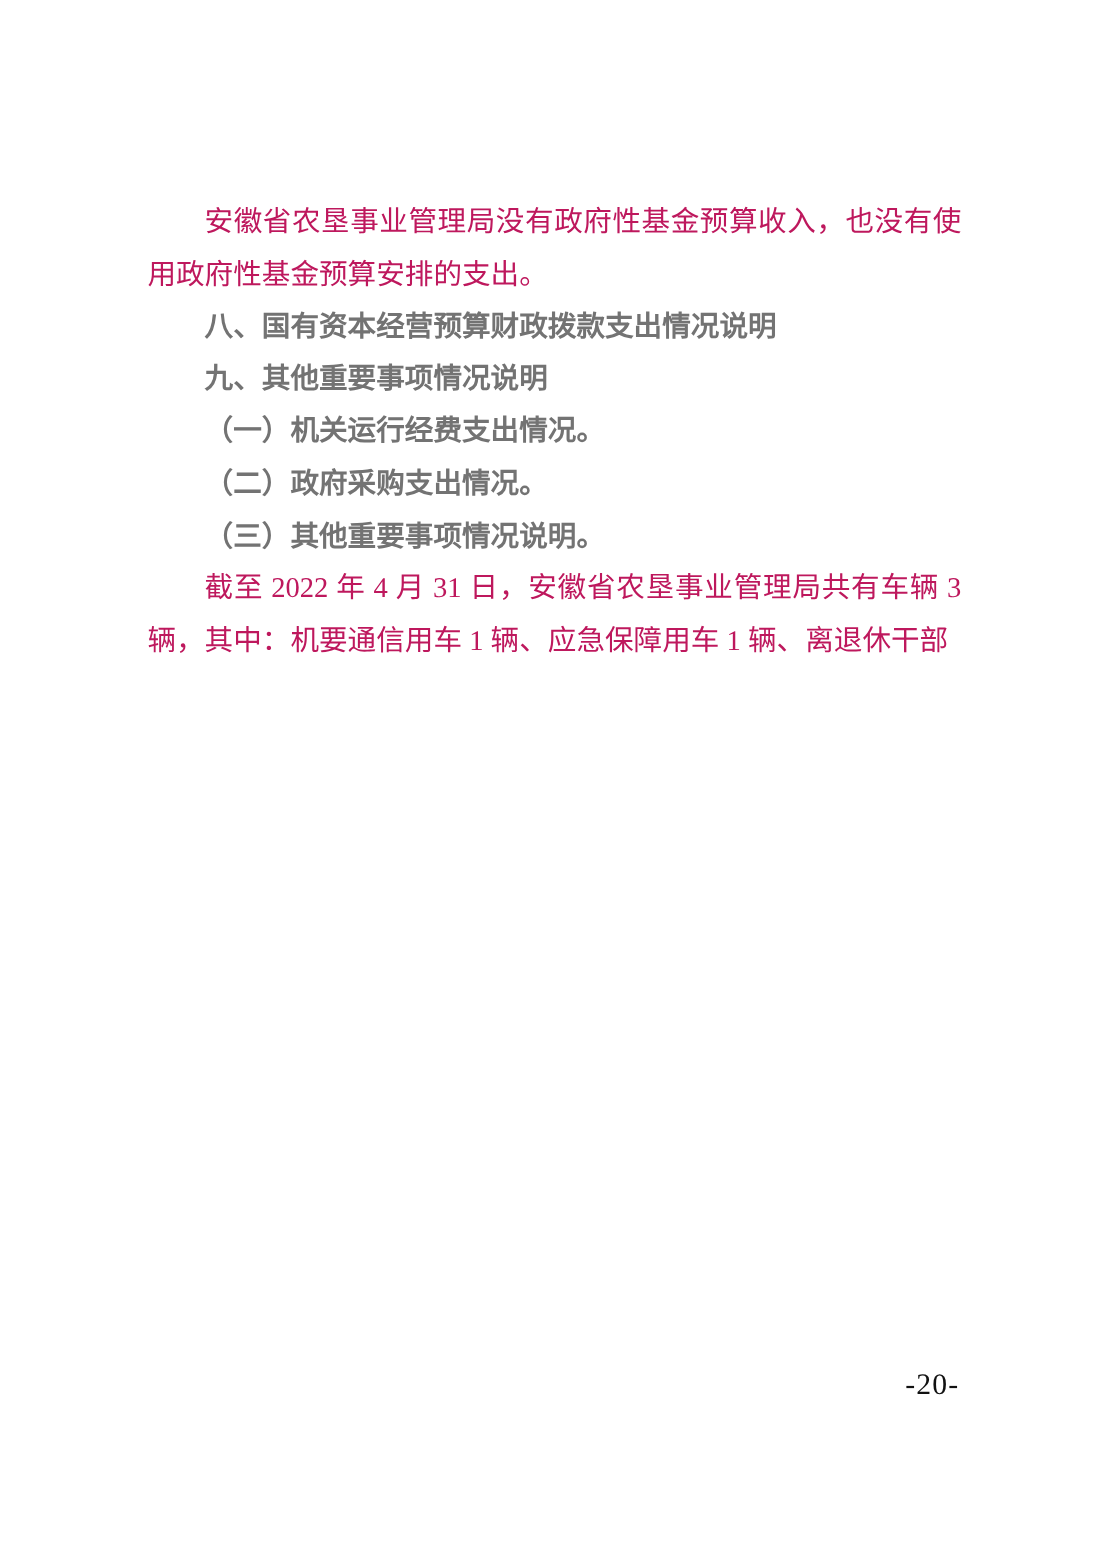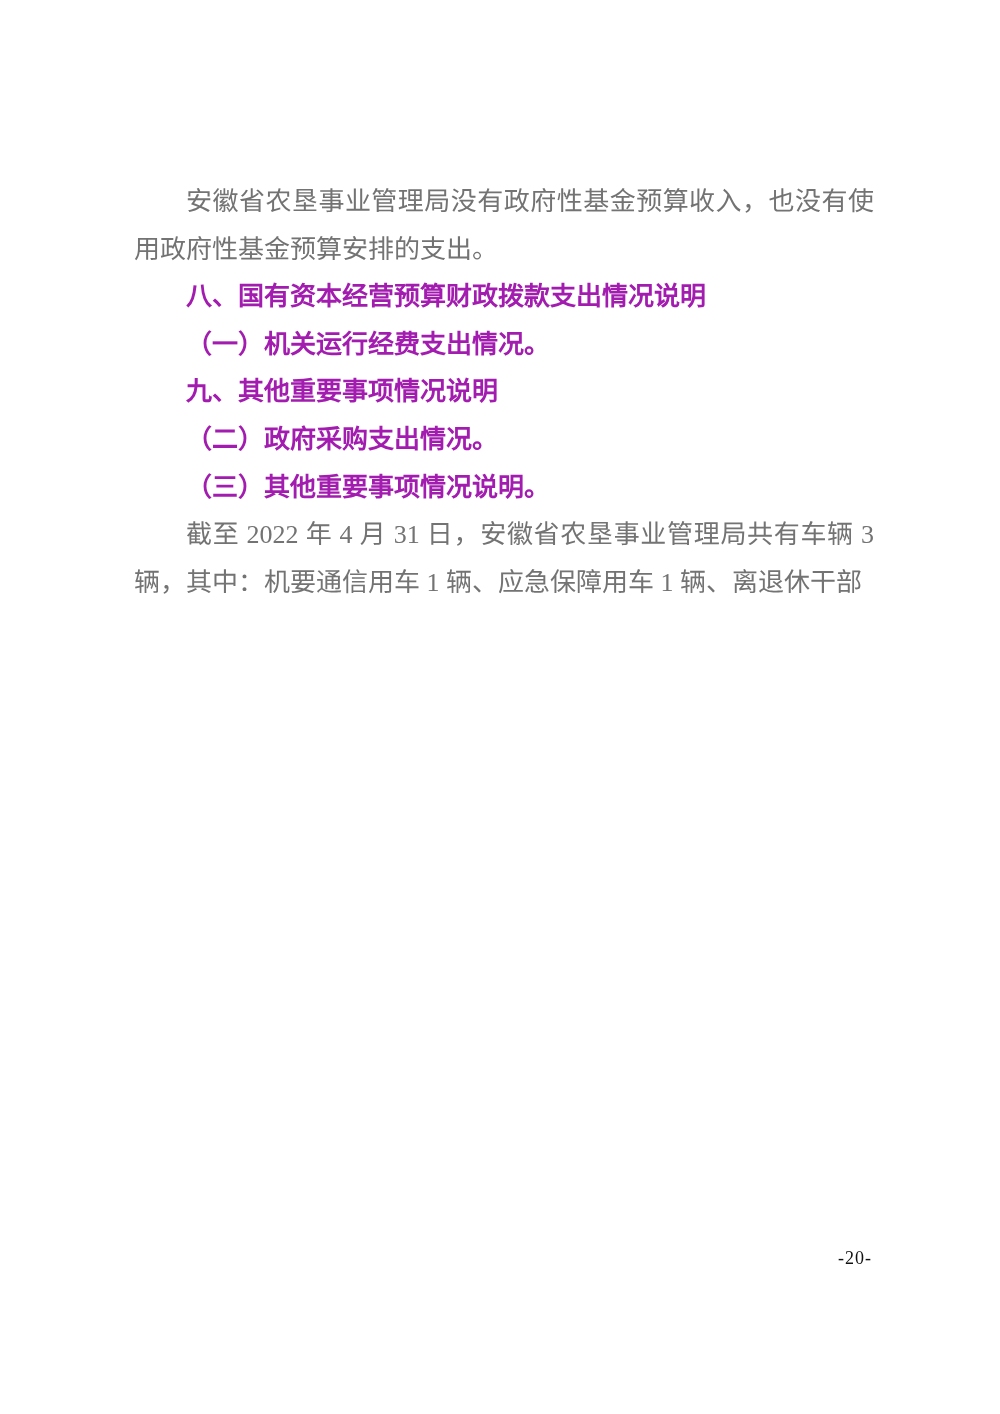--- a/index.html
+++ b/index.html
@@ -25,48 +25,48 @@
     margin: 0;
     padding: 0;
     text-indent: 2em;
   }
   .content p.body {
     font-family: "Liberation Serif", "DejaVu Serif", serif;
     font-size: 26px;
     line-height: 47.6px;
     font-weight: 400;
     text-align: justify;
-    color: #737373;
+    color: #be185d;
   }
   .content p.heading {
     font-family: "Liberation Sans", "DejaVu Sans", sans-serif;
     font-size: 26px;
     line-height: 47.6px;
     font-weight: 700;
     text-align: left;
-    color: #a21caf;
+    color: #737373;
   }
   .page-number {
     position: absolute;
     right: 128px;
     top: 1243px;
     font-family: "Liberation Serif", "DejaVu Serif", serif;
-    font-size: 18px;
+    font-size: 27px;
     line-height: 30px;
     letter-spacing: 1px;
     color: #111111;
   }
 </style>
 </head>
 <body>
 
 <div class="page">
   <div class="content">
       <p class="body">安徽省农垦事业管理局没有政府性基金预算收入，也没有使用政府性基金预算安排的支出。</p>
       <p class="heading">八、国有资本经营预算财政拨款支出情况说明</p>
+      <p class="heading">九、其他重要事项情况说明</p>
       <p class="heading">（一）机关运行经费支出情况。</p>
-      <p class="heading">九、其他重要事项情况说明</p>
       <p class="heading">（二）政府采购支出情况。</p>
       <p class="heading">（三）其他重要事项情况说明。</p>
       <p class="body">截至 2022 年 4 月 31 日，安徽省农垦事业管理局共有车辆 3 辆，其中：机要通信用车 1 辆、应急保障用车 1 辆、离退休干部</p>
     </div>
   <div class="page-number">-20-</div>
 </div>
 
 </body></html>

